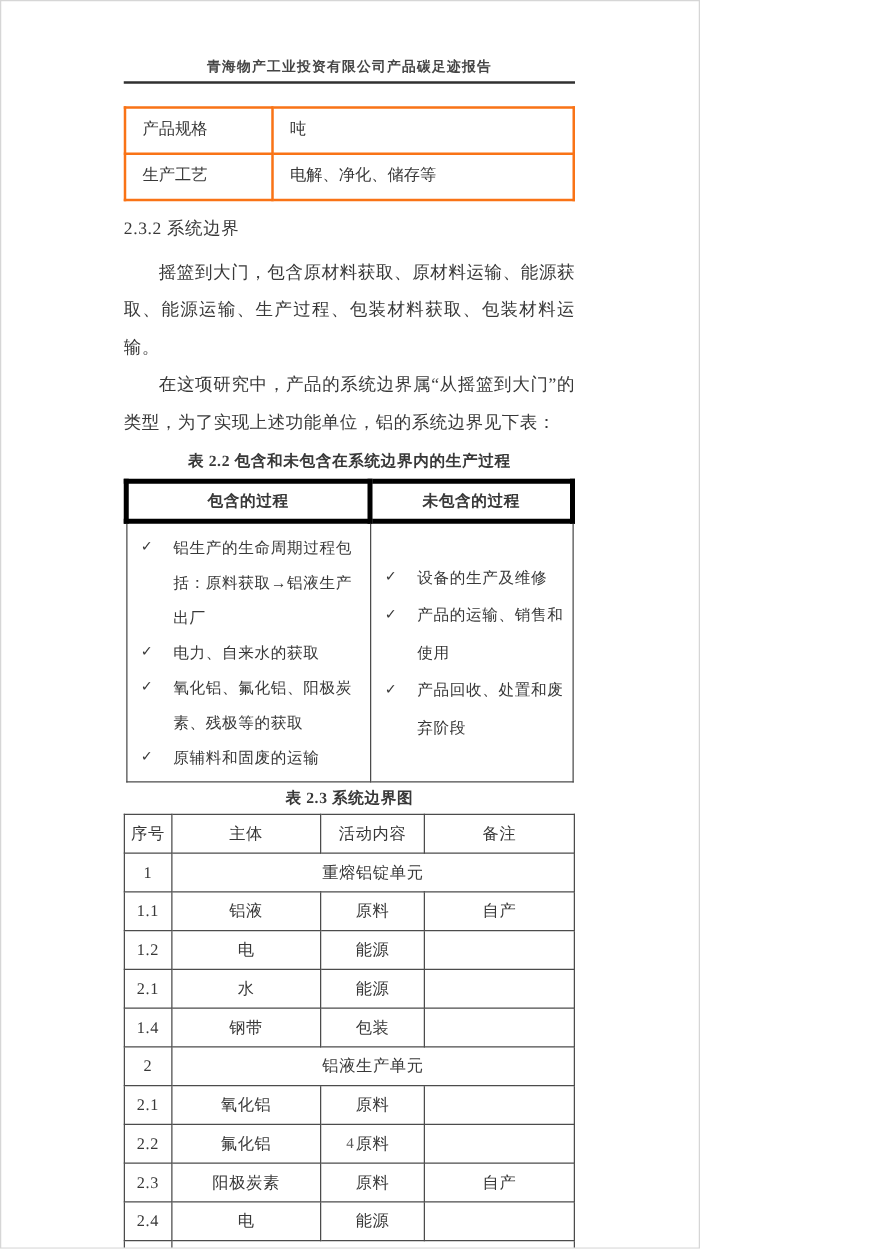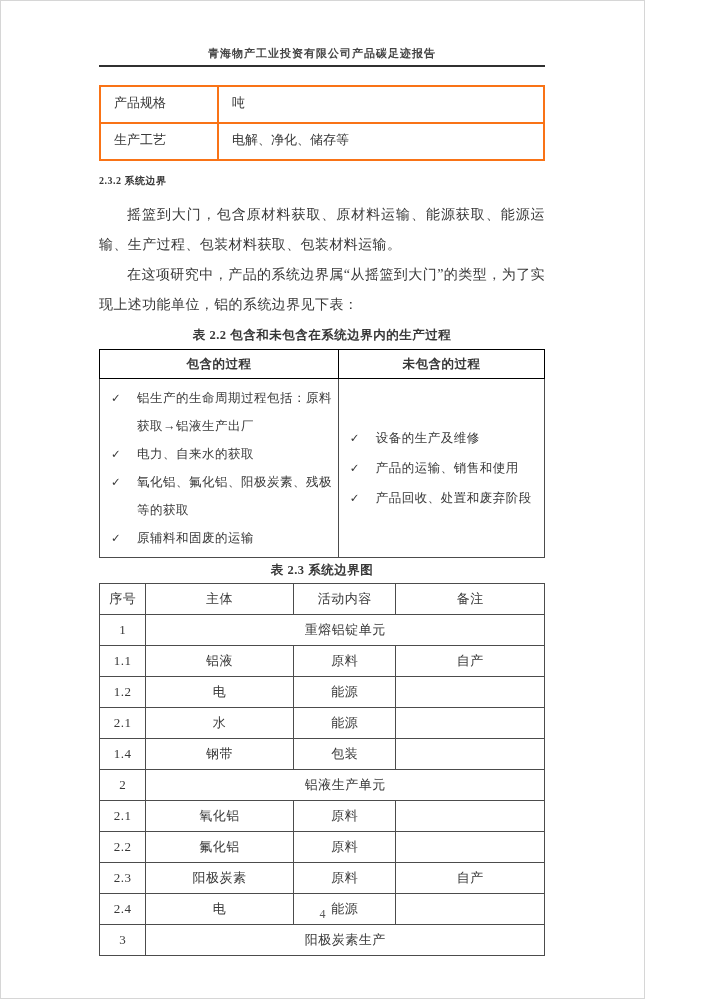--- a/index.html
+++ b/index.html
@@ -1,18 +1,18 @@
 <!DOCTYPE html>
 <html lang="zh"><head>
 <meta charset="utf-8">
 <style>
   html, body { margin: 0; padding: 0; background: #ffffff; }
   .page {
     position: relative;
-    width: 645px;
+    width: 560px;
     height: 999px;
     box-sizing: border-box;
     background: #ffffff;
     border: 1px solid #d6d6d6;
     font-family: "Liberation Serif", "DejaVu Serif", serif;
     color: #383838;
     overflow: hidden;
   }
   .content { padding: 0 99px 0 98px; }
 
@@ -38,22 +38,22 @@
     border: 2px solid #f97316;
     height: 31px;
     padding: 0 4px 4px 13px;
     vertical-align: middle;
   }
   .spec-table td.spec-label { width: 99px; }
 
   
   .section-heading {
     margin: 13px 0 0 0;
-    font-size: 10px;
-    font-weight: bold;
+    font-size: 14px;
+    font-weight: normal;
     letter-spacing: 0.5px;
   }
   .paragraphs { margin-top: 12px; }
   .paragraphs p {
     margin: 0;
     font-size: 14px;
     line-height: 30px;
     text-indent: 2em;
     text-align: justify;
     letter-spacing: 0.4px;
@@ -65,21 +65,21 @@
     text-align: center;
     font-size: 12.5px;
     font-weight: bold;
     letter-spacing: 0.5px;
   }
   .table-caption.t23-cap { margin-top: 4px; }
 
   
   .t22 { width: 100%; margin-top: 5px; font-size: 12.5px; }
   .t22 th {
-    border: 1px solid #000000;
+    border: 4px solid #000000;
     height: 26px;
     font-weight: bold;
     letter-spacing: 0.5px;
   }
   .t22 th.col-included { width: 53%; }
   .t22 td {
     border: 1px solid #4c4c4c;
     padding: 0;
     vertical-align: top;
   }

